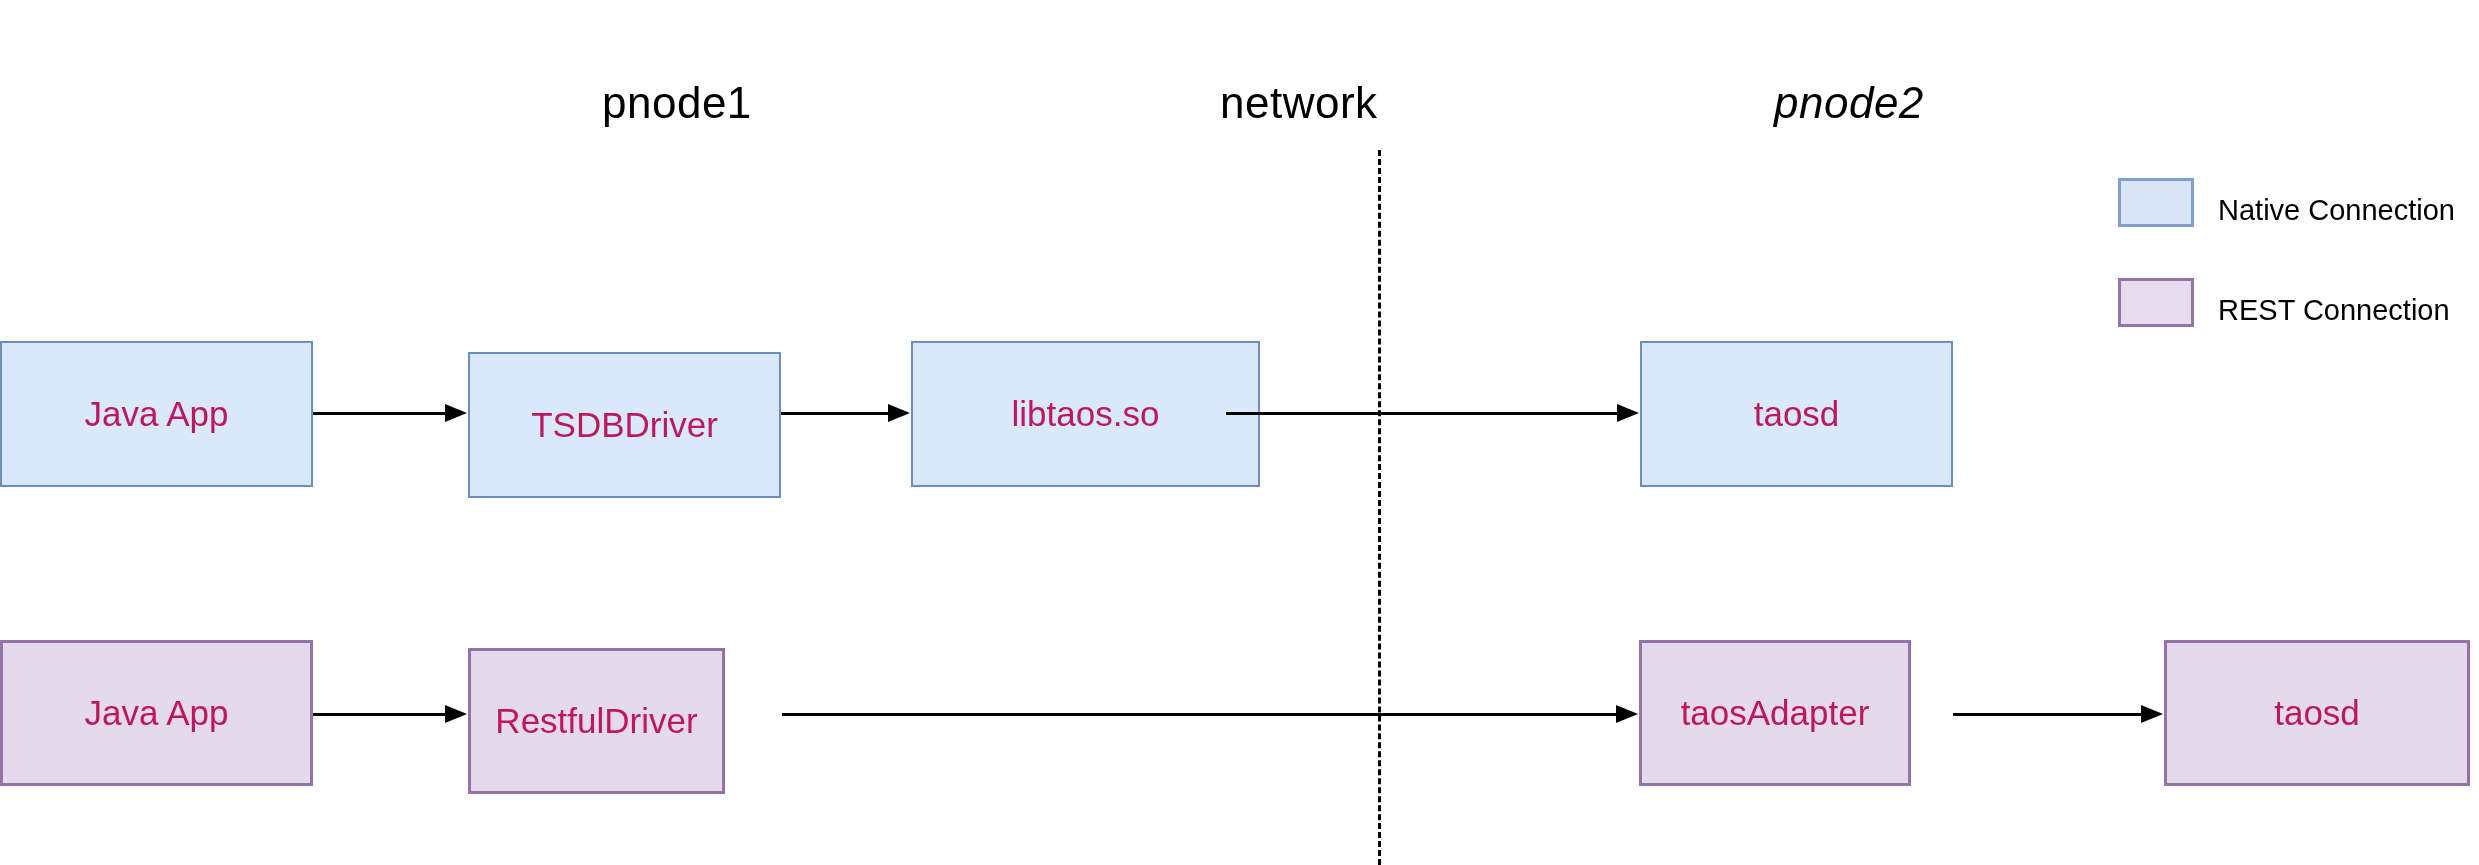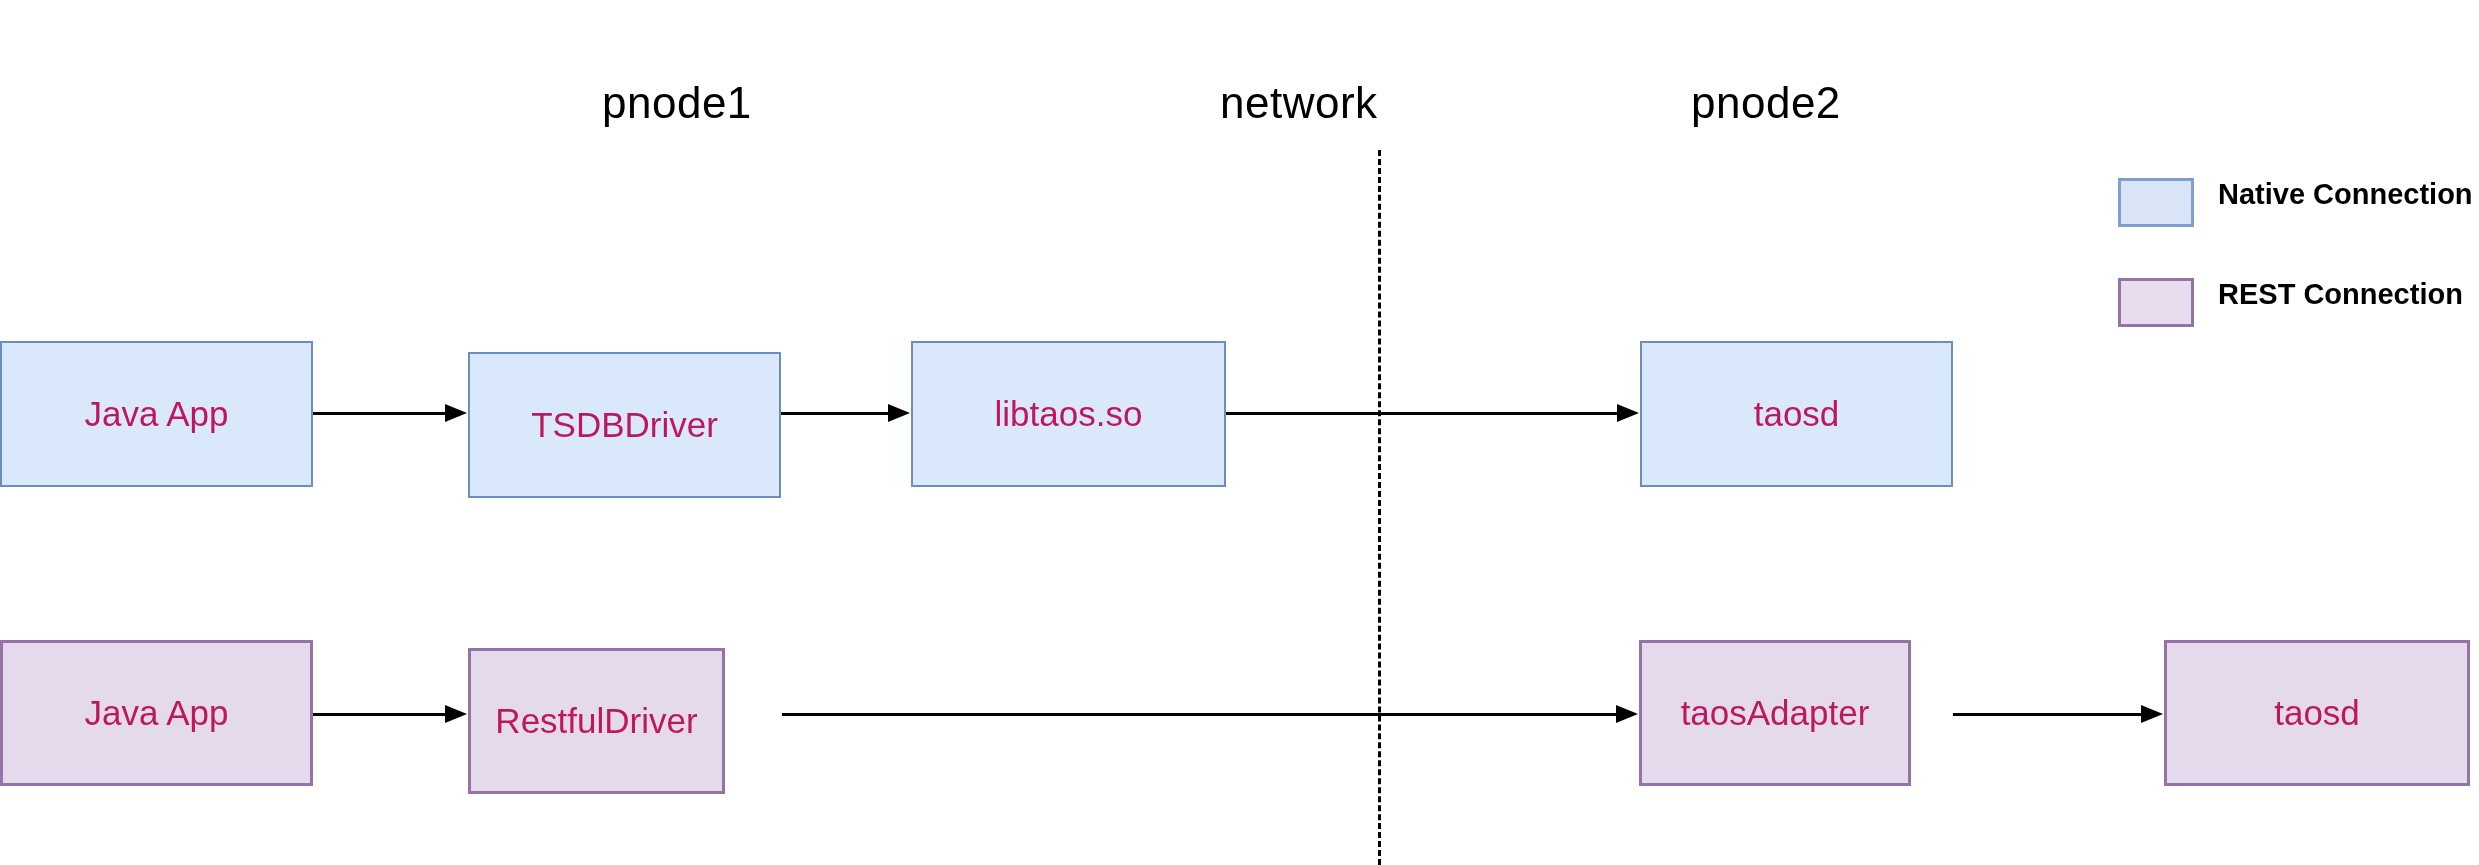--- a/index.html
+++ b/index.html
@@ -21,21 +21,21 @@
     position: absolute;
     top: 78px;
     width: 320px;
     text-align: left;
     font-size: 44px;
     color: #000000;
     letter-spacing: 0.5px;
   }
   #title-pnode1  { left: 602px; }
   #title-network { left: 1220px; }
-  #title-pnode2  { left: 1691px; }
+  #title-pnode2  { left: 1774px; font-style: italic; }
 
   
   .net-divider {
     position: absolute;
     left: 1378px;
     top: 150px;
     height: 715px;
     width: 0;
     border-left: 3px dashed #000000;
   }
@@ -51,21 +51,21 @@
     font-size: 35px;
     color: #be185d;
     white-space: nowrap;
   }
   .node.native { background: #dae8fc; border: 2px solid #6c8ebf; }
   .node.rest   { background: #e5d9ec; border: 3px solid #9673a6; }
 
   
   #node-java-app-native { left: 0px;    top: 341px; width: 313px; }
   #node-tsdbdriver      { left: 468px;  top: 352px; width: 313px; }
-  #node-libtaos         { left: 911px;  top: 341px; width: 315px; }
+  #node-libtaos         { left: 911px;  top: 341px; width: 349px; }
   #node-taosd-native    { left: 1640px; top: 341px; width: 313px; }
 
   
   #node-java-app-rest   { left: 0px;    top: 640px; width: 313px; }
   #node-restfuldriver   { left: 468px;  top: 648px; width: 257px; }
   #node-taosadapter     { left: 1639px; top: 640px; width: 272px; }
   #node-taosd-rest      { left: 2164px; top: 640px; width: 306px; }
 
   
   .arrow {
@@ -90,22 +90,21 @@
   #arrow-libtaos-taosd{ left: 1226px; top: 412px; width: 392px; }
   
   #arrow-java-restful    { left: 313px;  top: 713px; width: 133px; }
   #arrow-restful-adapter { left: 782px;  top: 713px; width: 835px; }
   #arrow-adapter-taosd   { left: 1953px; top: 713px; width: 189px; }
 
   
   .legend-item {
     position: absolute;
     display: flex;
-    align-items: flex-start;
-    font-weight: bold;
+    align-items: flex-end;
   }
   #legend-native { left: 2118px; top: 178px; }
   #legend-rest   { left: 2118px; top: 278px; }
   .legend-swatch {
     width: 76px;
     height: 49px;
     box-sizing: border-box;
     flex: 0 0 auto;
   }
   .legend-swatch.native { background: #d9e5f7; border: 3px solid #7e9fd0; }

